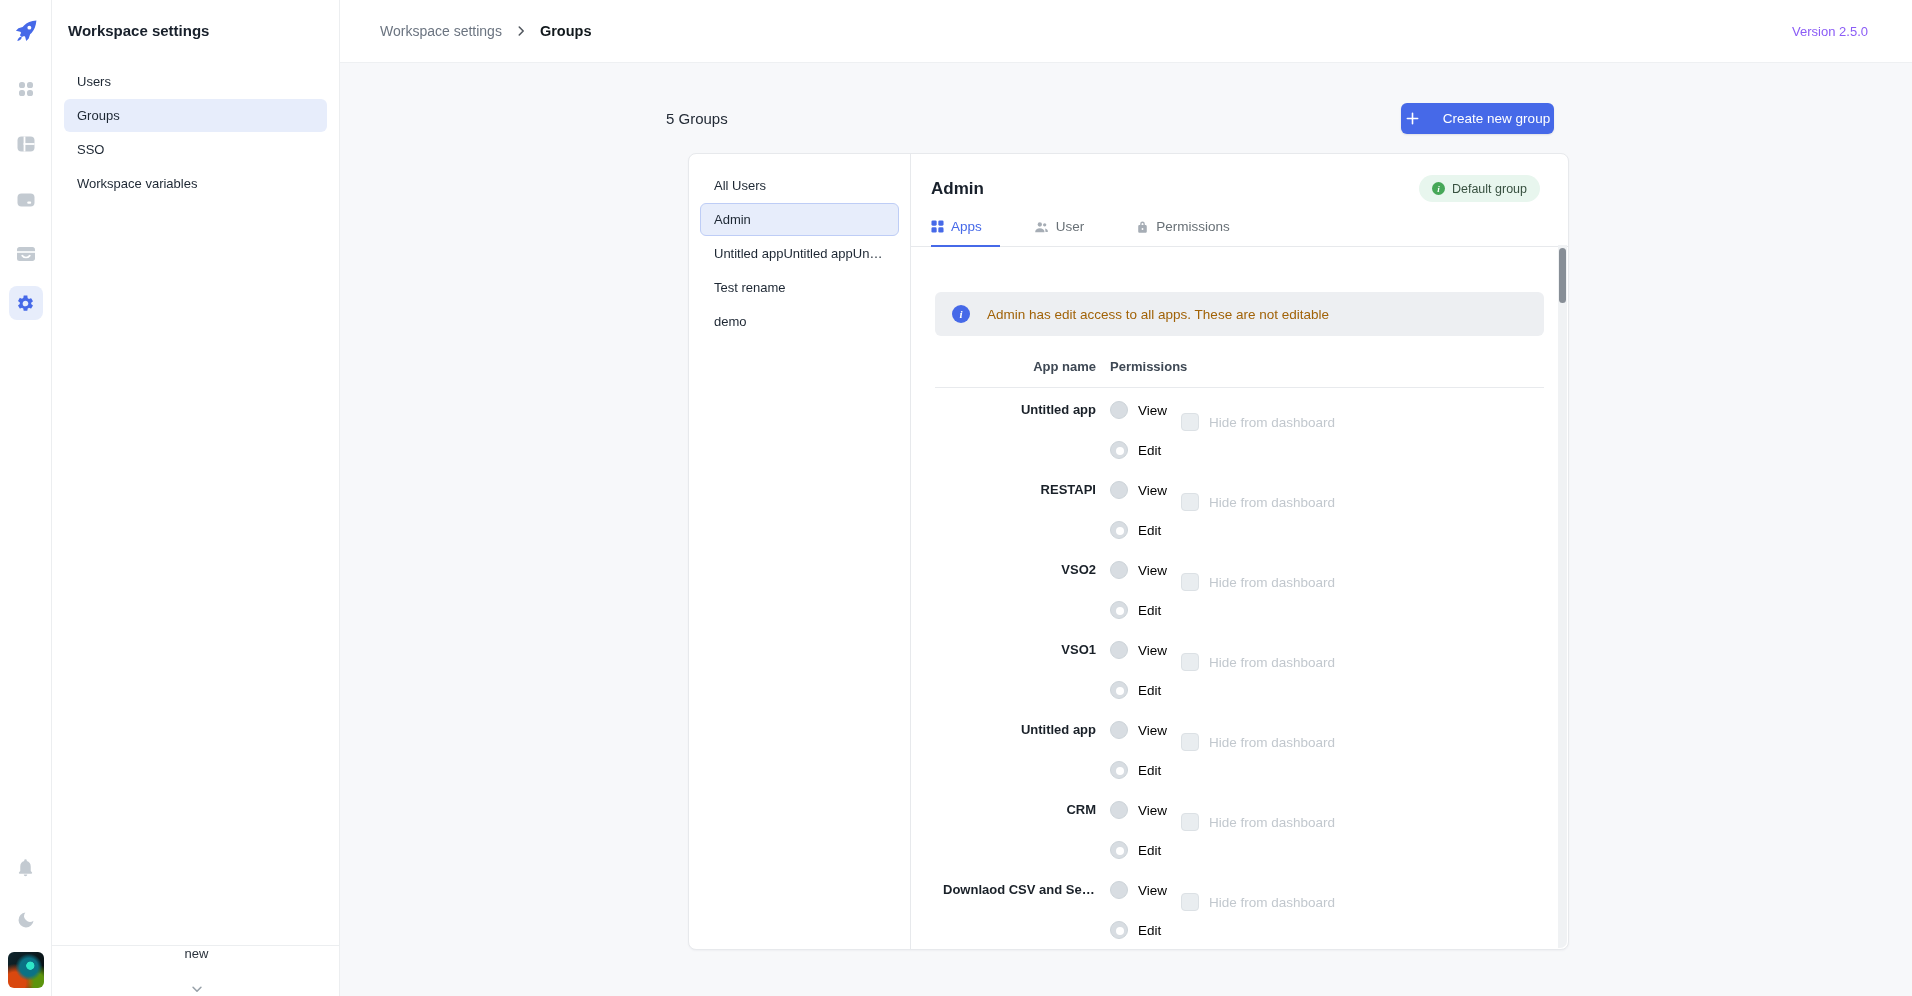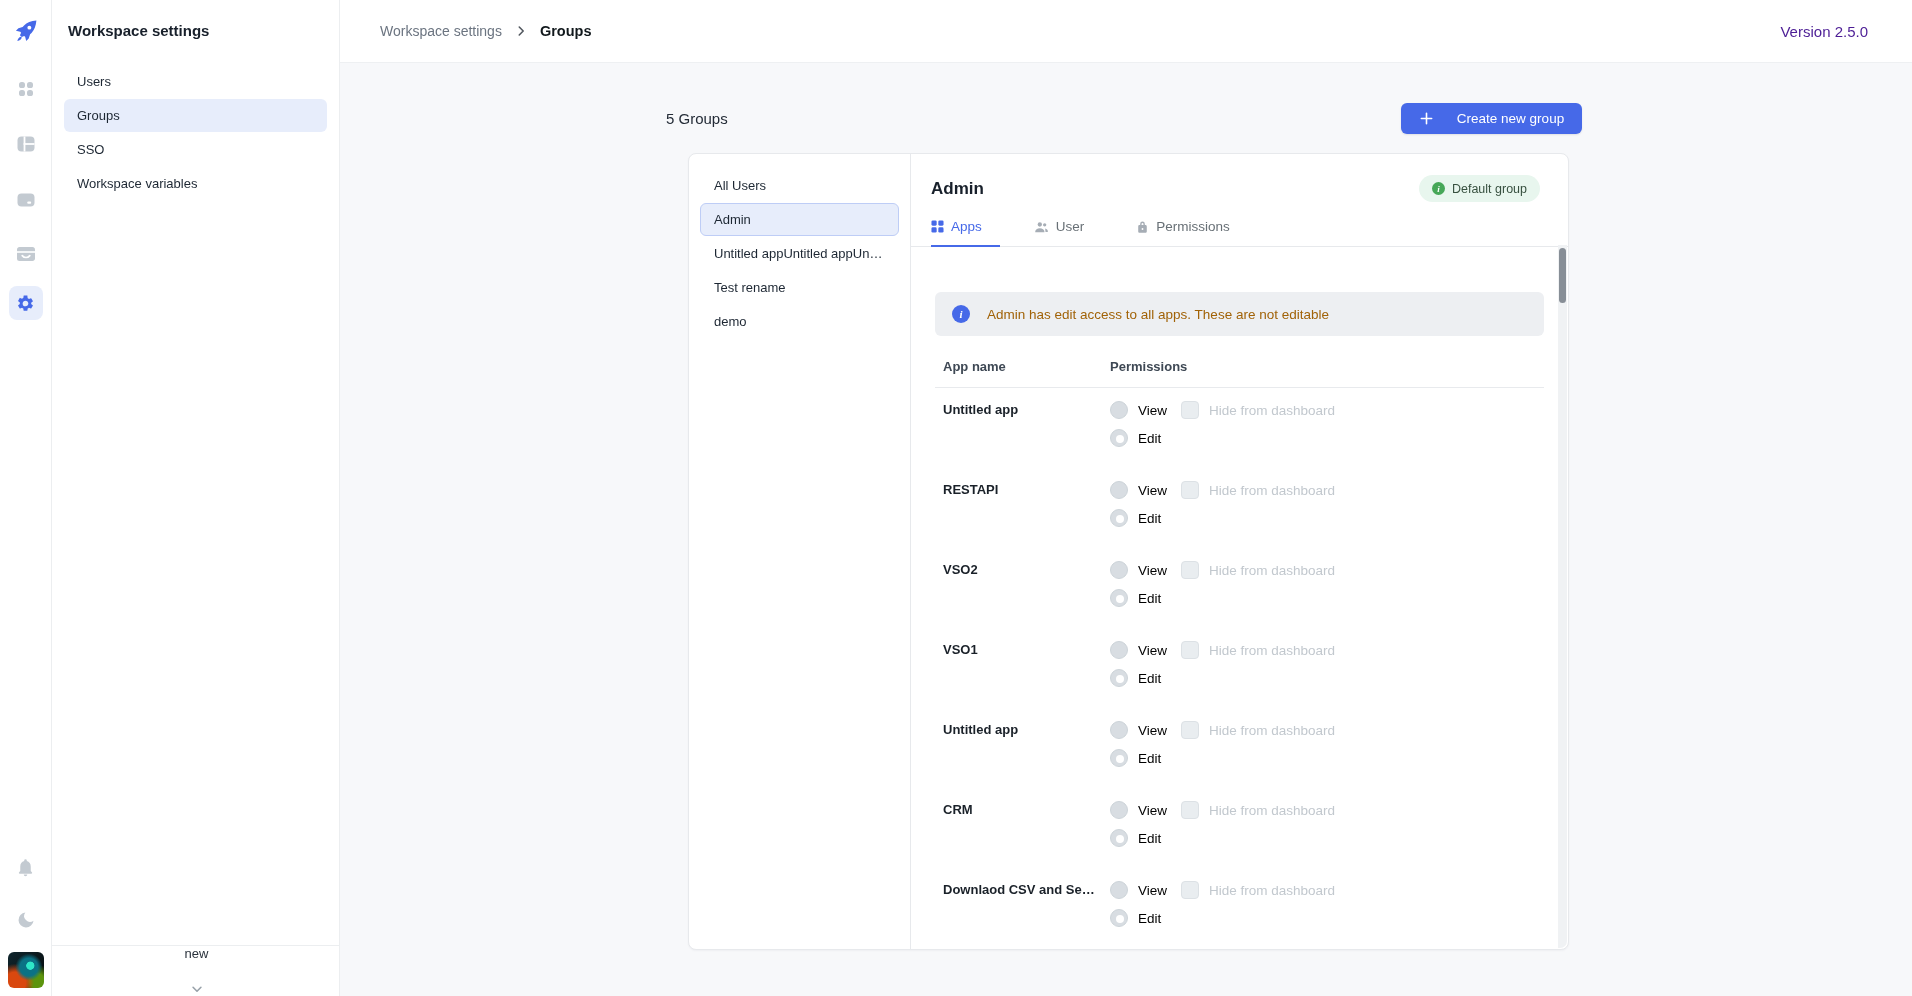--- a/index.html
+++ b/index.html
@@ -33,33 +33,33 @@
   .workspace-switch { position:absolute; left:0; bottom:0; width:100%; height:51px;
     border-top:1px solid #ECEEF0; display:flex; align-items:center; padding:0 28px 0 30px; cursor:pointer;flex-direction:column; }
   .workspace-switch .ws-name { flex:1; font-size:13px; color:#2A323C; }
 
   
   .topbar { position:absolute; left:340px; top:0; width:1572px; height:63px; background:#fff;
     border-bottom:1px solid #EEF0F2; display:flex; align-items:center; padding:0 44px 0 40px; }
   .crumb-root { font-size:14px; color:#6B7480; cursor:pointer; }
   .crumb-sep { margin:0 12px; display:flex; color:#51575E; }
   .crumb-current { font-size:14.5px; font-weight:700; color:#11181C; }
-  .version { margin-left:auto; font-size:15px; color:#4c1d95; }
+  .version { margin-left:auto; font-size:13px; color:#8b5cf6; }
 
   
   .content { position:absolute; left:340px; top:63px; width:1572px; height:933px; background:#F7F8FA; }
   .count-label { position:absolute; left:326px; top:47px; font-size:15px; font-weight:500; color:#232B36; }
-  .create-btn { position:absolute; left:1061px; top:40px; width:181px; height:31px; border:none;
+  .create-btn { position:absolute; left:1061px; top:40px; width:153px; height:31px; border:none;
     background:#4669E8; color:#fff; font-size:13.5px; font-weight:500; border-radius:6px;
     display:flex; align-items:center; justify-content:center; gap:23px; cursor:pointer;
     font-family:inherit; box-shadow:0 1px 2px rgba(16,24,40,.1); }
 
   
   .card { position:absolute; left:348px; top:90px; width:881px; height:797px; background:#fff;
-    border:1px solid #E7E9EC; border-radius:8px; box-shadow:0 1px 2px rgba(16,24,40,.04); display:flex; }
+    border:1px solid #E7E9EC; border-radius:8px; box-shadow:0 1px 2px rgba(16,24,40,.04); display:flex;text-align:right; }
   .group-list { width:222px; border-right:1px solid #E7E9EC; padding:15px 11px; flex:none; }
   .group-item { height:33px; display:flex; align-items:center; padding:0 13px; margin-bottom:1px;
     border:1px solid transparent; border-radius:6px; font-size:13px; color:#1D2733; cursor:pointer; }
   .group-item span { white-space:nowrap; overflow:hidden; text-overflow:ellipsis; }
   .group-item.active { background:#E7EDFB; border-color:#BECDF6; }
 
   .detail { position:relative; flex:1; min-width:0; }
   .detail-head { display:flex; align-items:center; padding:21px 28px 0 20px; }
   .detail-title { font-size:17px; font-weight:700; color:#18202B; }
   .badge { margin-left:auto; height:27px; display:flex; align-items:center; gap:7px;
@@ -91,21 +91,21 @@
   .pt-row .col-app { font-size:13px; font-weight:700; color:#1A2129; }
   .perm-line { display:flex; align-items:flex-start; }
   .radio { width:18px; height:18px; border-radius:50%; background:#D8DDE2; border:1px solid #CDD4D9;
     flex:none; position:relative; margin-top:-1px; }
   .radio.checked::after { content:""; position:absolute; left:5px; top:5px; width:8px; height:8px;
     border-radius:50%; background:#fff; }
   .checkbox { width:18px; height:18px; border-radius:4px; background:#E9EDF0; border:1px solid #DCE1E5;
     flex:none; margin-top:-1px; }
   .ctl-label { margin-left:10px; font-size:13.5px; color:#000000; line-height:17px; }
   .ctl-label.muted { color:#C2C8CE; }
-  .cb-group { margin-left:14px; display:flex; }
+  .cb-group { margin-left:14px; display:flex;margin-top:12px; }
   .edit-line { margin-top:11px; }
 
   .scroll-track { position:absolute; right:1px; top:91px; bottom:1px; width:9px; background:#F0F2F4;
     border-radius:0 0 7px 0; }
   .scroll-thumb { position:absolute; left:1px; top:3px; width:7px; height:55px; border-radius:4px;
     background:#878E96; cursor:grab; }
 
   svg { display:block; }
 </style>
 </head>

